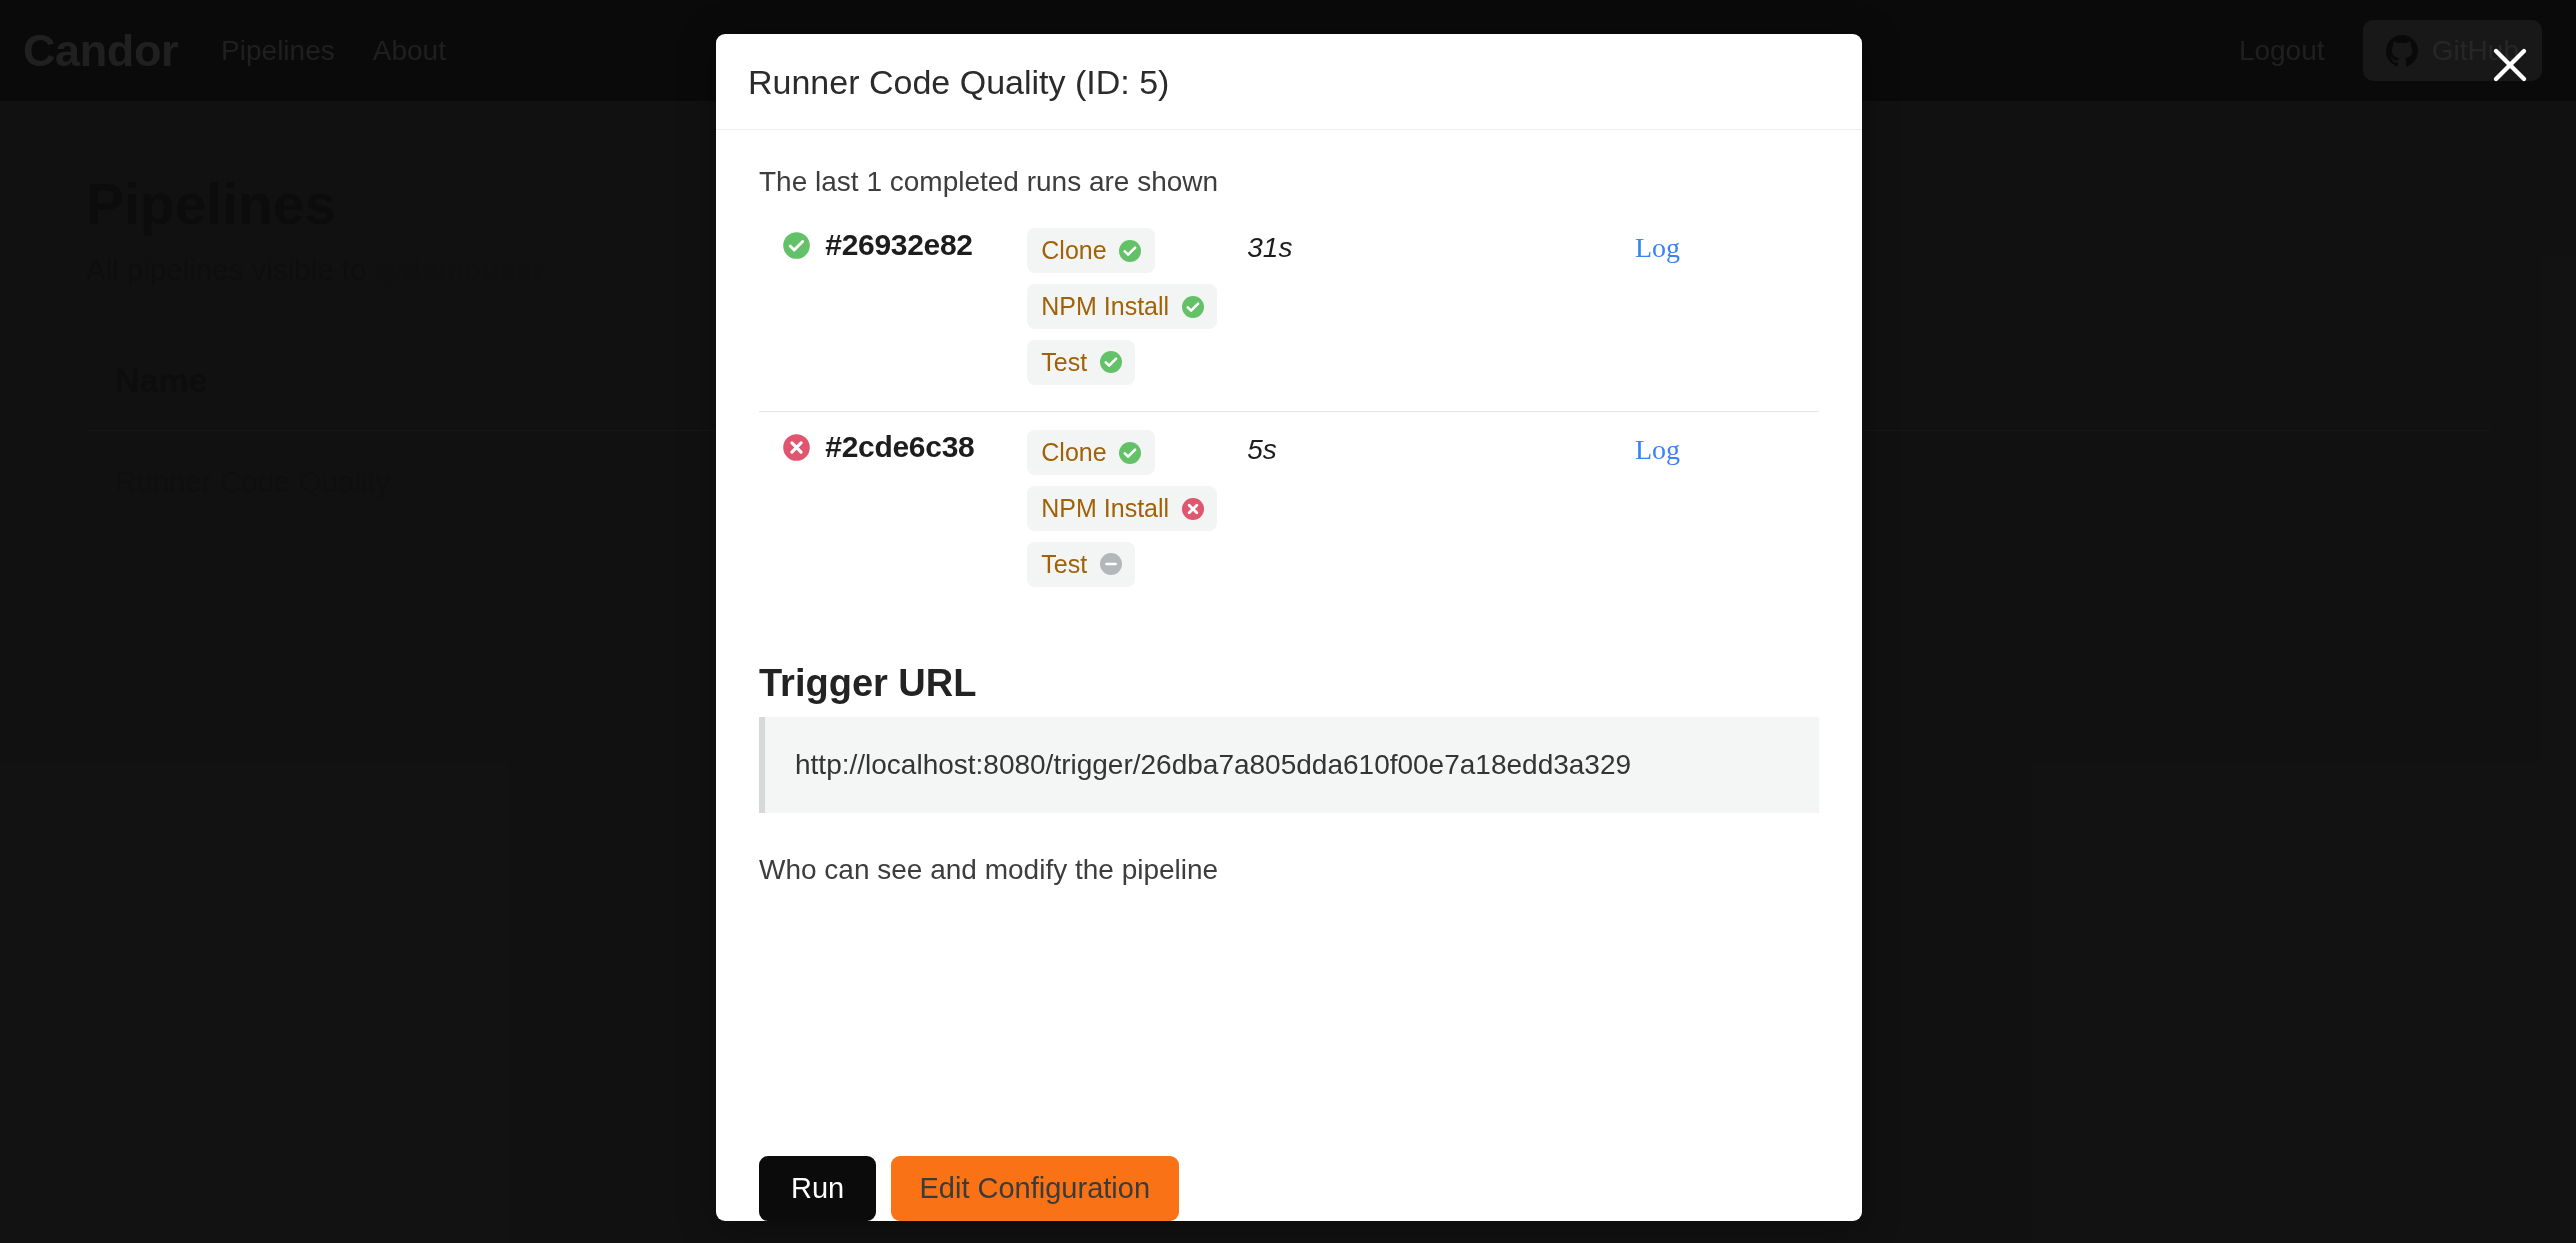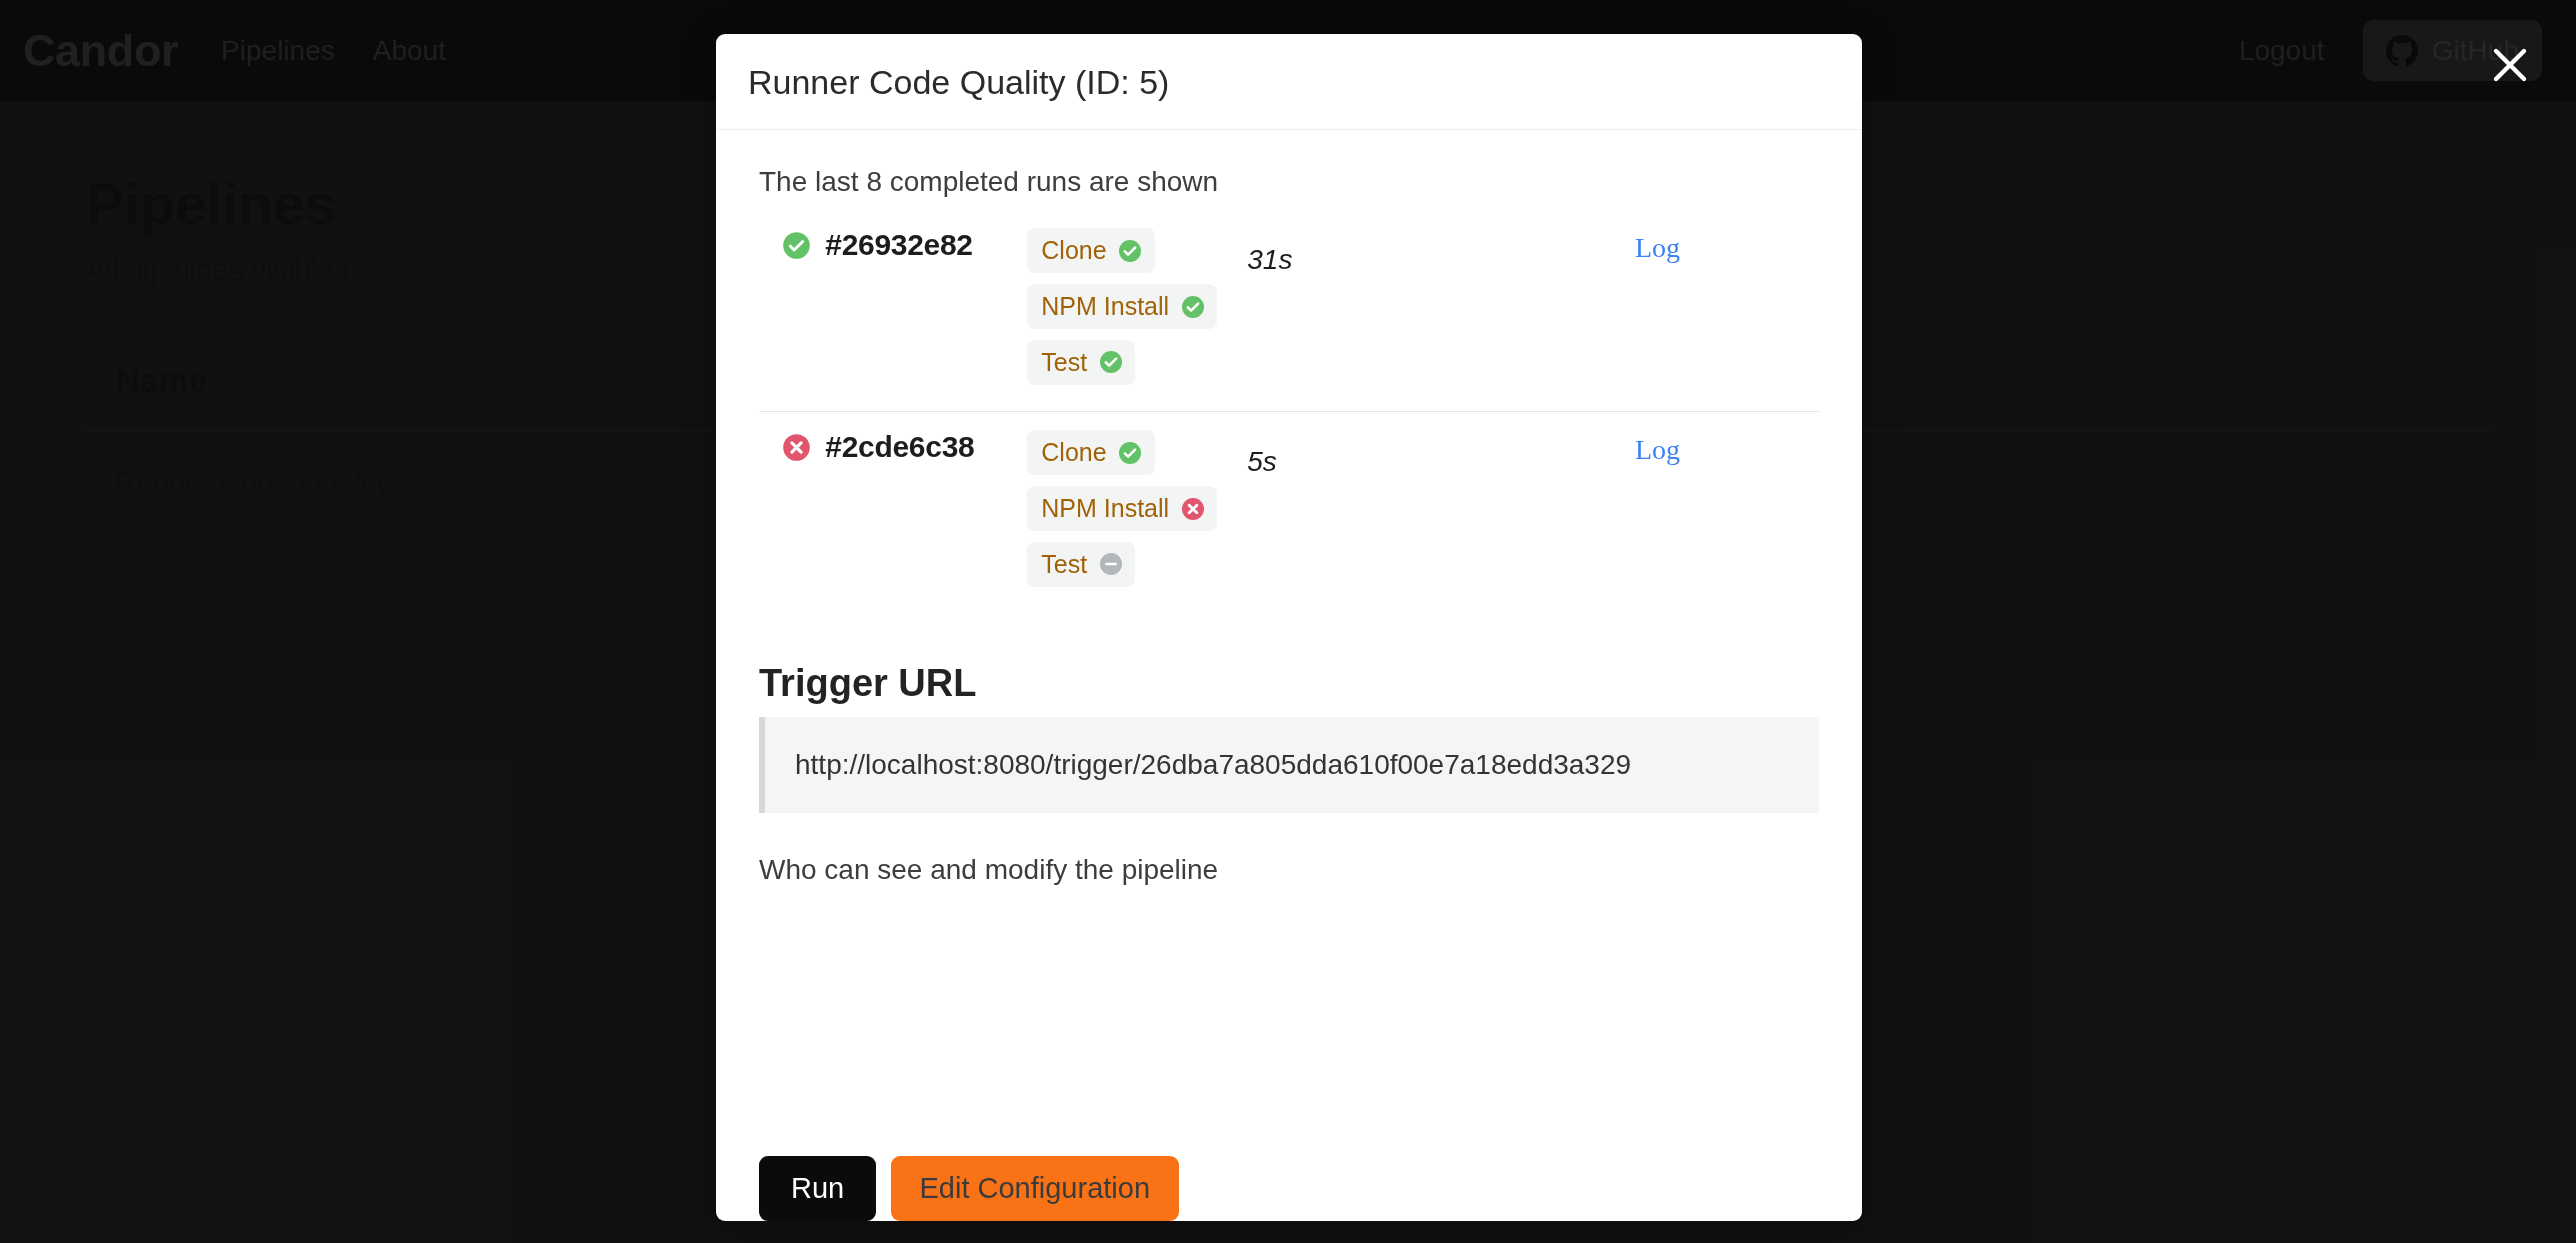--- a/index.html
+++ b/index.html
@@ -143,21 +143,21 @@
   .step-badge {
     display: inline-flex; align-items: center; gap: 11.6px;
     background: #f3f4f4; border-radius: 8px;
     padding: 8px 12.5px 8px 14.3px;
     font-size: 25px; color: #a16207;
     margin-bottom: 10.7px;
   }
   .duration-cell {
     width: 268px; flex: 0 0 268px;
     font-size: 28px; font-style: italic; color: #1d1d1d;
-    padding-left: 14.3px; padding-top: 3.6px; margin-top: 12px;
+    padding-left: 14.3px; padding-top: 3.6px;
   }
   .log-cell {
     flex: 1 1 auto;
     text-align: left;
     padding-left: 134px; padding-top: 3.6px;
   }
   .log-link {
     font-size: 28px; color: #3b82f6; text-decoration: none; cursor: pointer; font-family: Liberation Serif, serif;
   }
 
@@ -266,21 +266,21 @@
 
 <div class="modal">
 
   <div class="modal-header">
     <div class="modal-title">Runner Code Quality (ID: 5)</div>
   </div>
 
   <div class="modal-body">
 
     <div>
-      <div class="section-sub">The last 8 completed runs are shown</div>
+      <div class="section-sub">The last 1 completed runs are shown</div>
 
       <div class="runs">
 
         <div class="run-row">
           <div class="run-id-cell">
             <span>
               <svg class="status-icon" viewBox="0 0 24 24" aria-hidden="true">
                 <circle cx="12" cy="12" r="11" fill="#63c267"></circle>
                 <path d="M6.8 12.4l3.3 3.3 7-7" stroke="#ffffff" stroke-width="2.4" fill="none" stroke-linecap="round" stroke-linejoin="round"></path>
               </svg>

